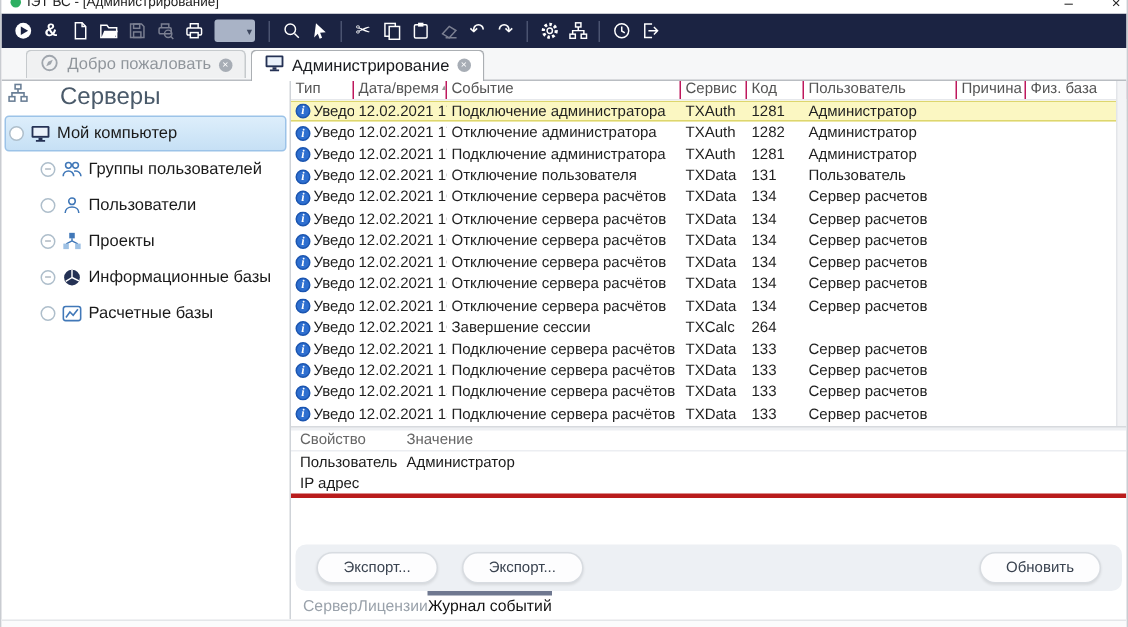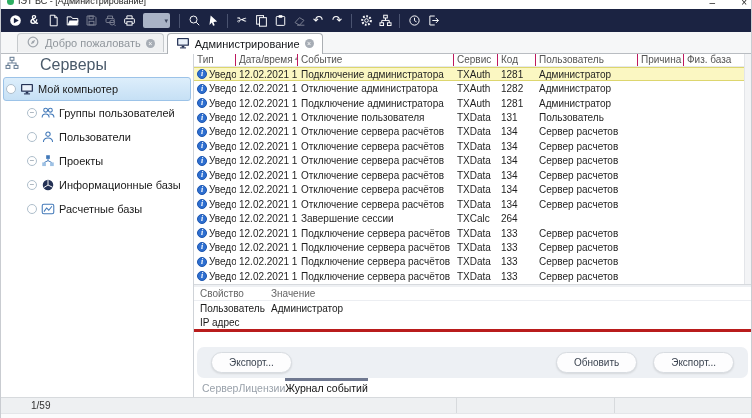--- a/index.html
+++ b/index.html
@@ -765,31 +765,26 @@
         <div class="prow">
           <div>IP адрес</div>
           <div></div>
         </div>
       </div>
 
       <div class="filler"></div>
 
       <div class="actionbar">
         <div class="pill">Экспорт...</div>
+        <div class="pill">Экспорт...</div>
         <div class="pill refresh">Обновить</div>
-        <div class="pill">Экспорт...</div>
       </div>
 
       <div class="btabs">
         <div class="btab">Сервер</div>
         <div class="btab">Лицензии</div>
         <div class="btab active">Журнал событий</div>
       </div>
     </div>
   </div>
 
-  <div class="statusbar">
-    <span>1/59</span>
-    <span class="sdiv" style="left:455px"></span>
-    <span class="sdiv" style="left:613px"></span>
-  </div>
   <div class="bottomstrip"></div>
 </div>
 
 </body></html>

